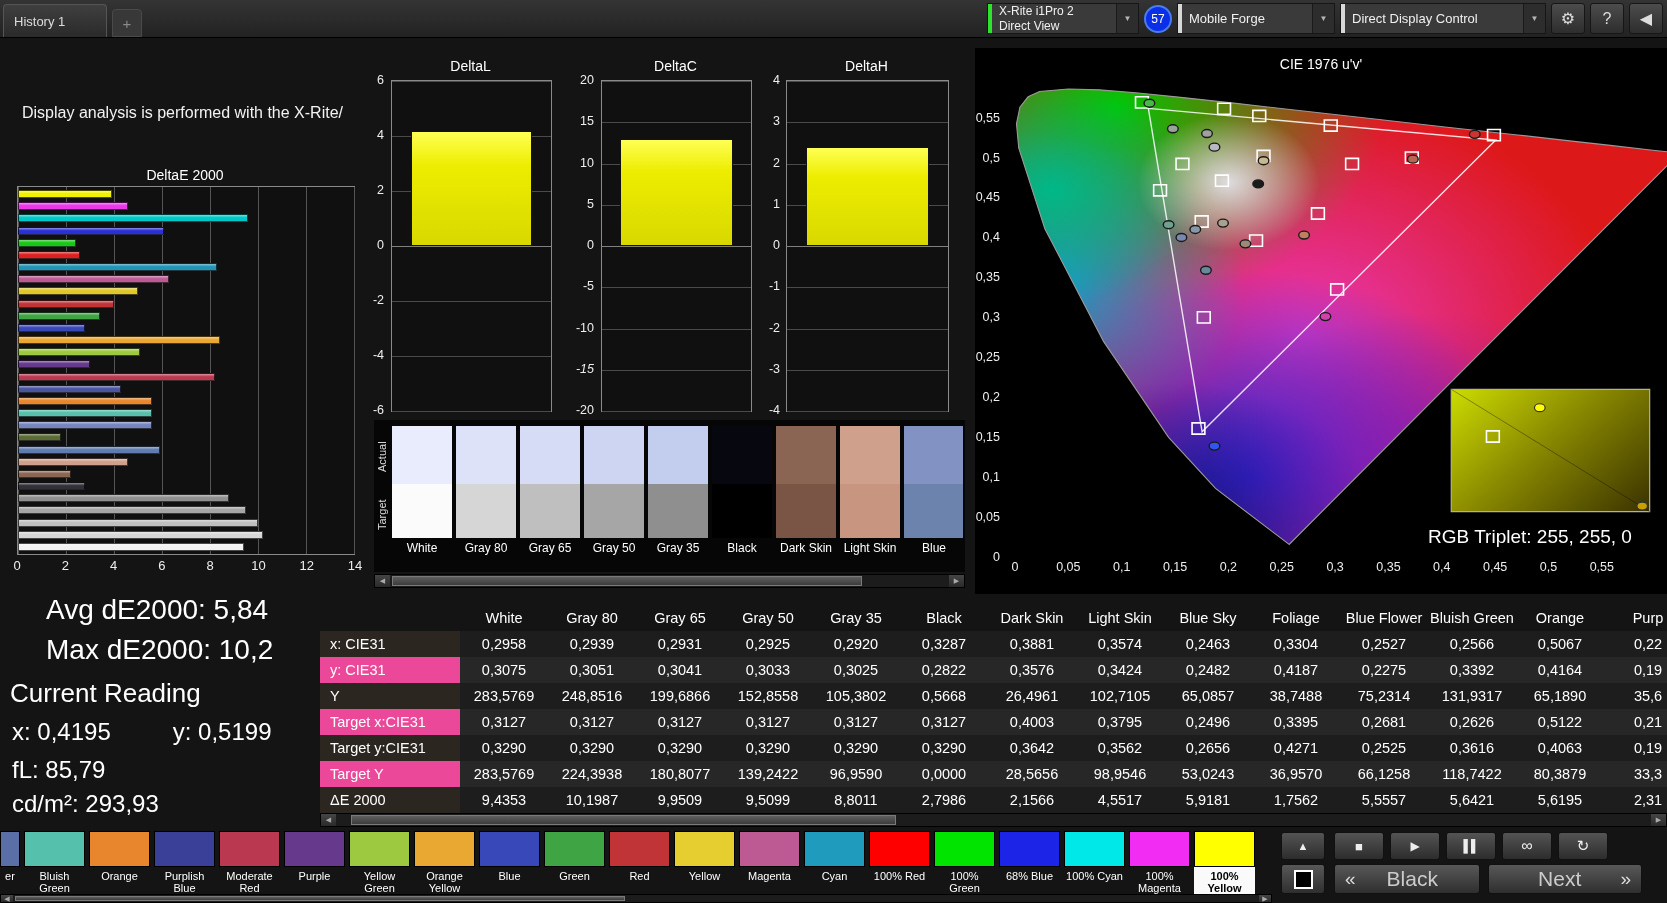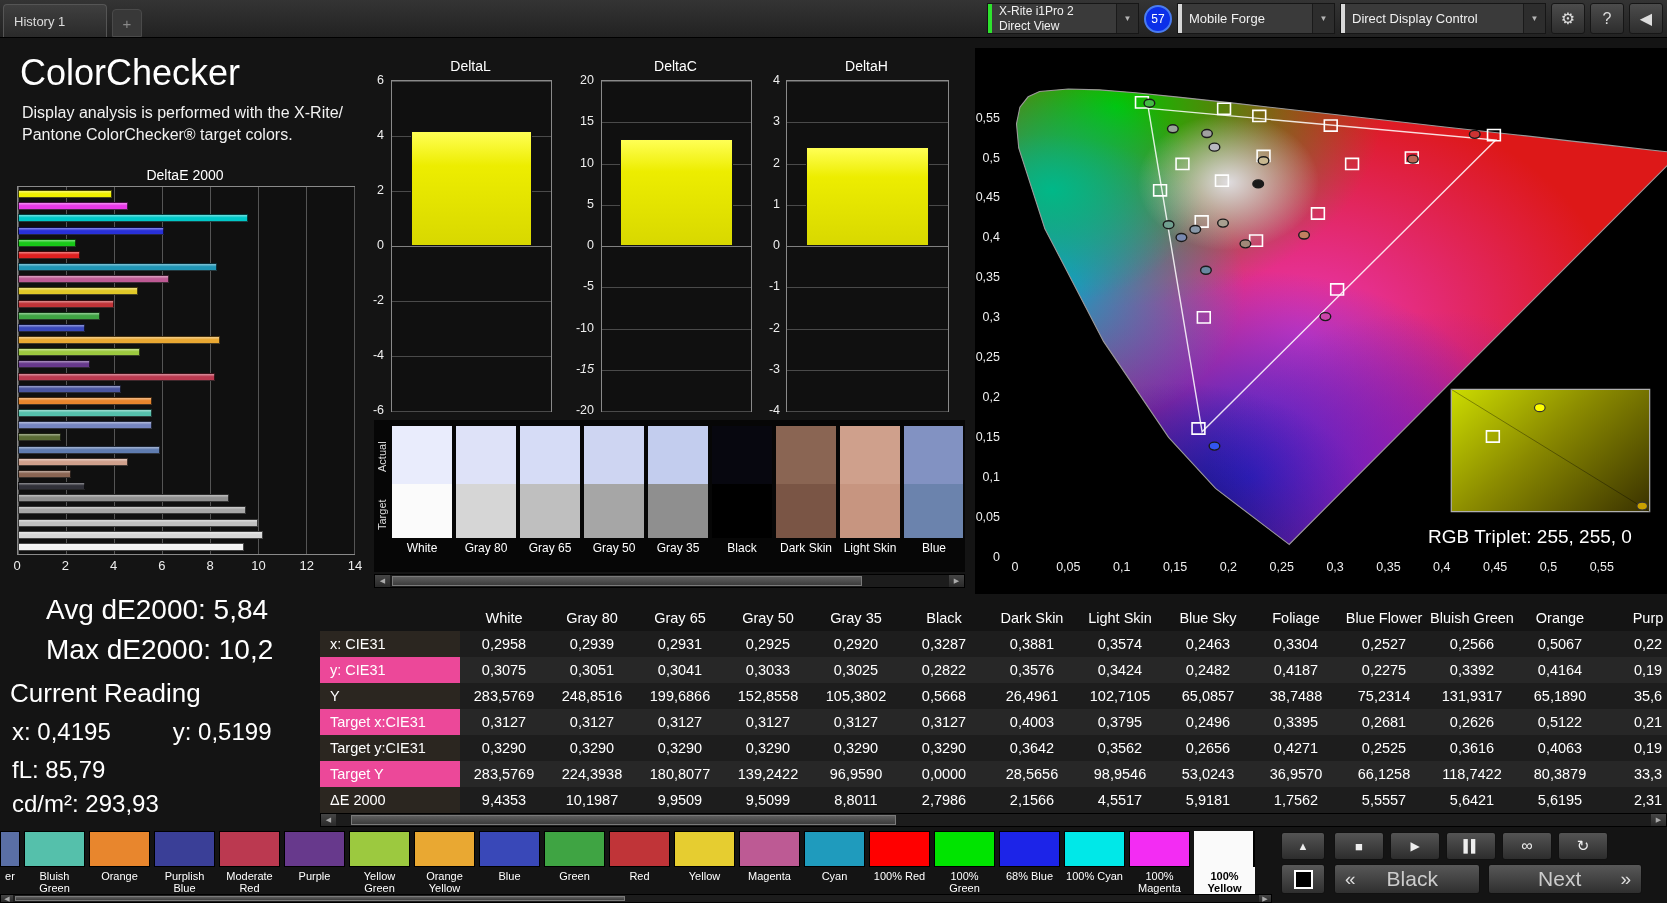--- a/index.html
+++ b/index.html
@@ -85,21 +85,21 @@
   .thead .tcell{background:#141414;}
   .odd  .tcell{background:#1d1d1d;} .odd  .tlabel{background:#2b2620;}
   .even .tcell{background:#272727;} .even .tlabel{background:#ec4899;}
 
   
   .patchbar{position:absolute;left:0;top:831px;width:1272px;height:64px;display:flex;overflow:hidden;}
   .pcell{width:61px;flex:none;margin-right:4px;display:flex;flex-direction:column;}
   .pcell.partial{width:20px;}
   .psw{height:36px;border:1px solid #000;box-sizing:border-box;}
   .plbl{font-size:11px;line-height:1.12;text-align:center;color:#fff;margin-top:3px;min-height:24px;}
-  .pcell.sel{background:#fafafa;align-items:flex-end;}
+  .pcell.sel{background:#fafafa;}
   .pcell.sel .plbl{color:#000;font-weight:bold;}
 
   
   .mbtn{position:absolute;top:832px;height:28px;background:linear-gradient(#545454,#2d2d2d);border:1px solid #111;
         border-radius:3px;color:#eee;display:flex;align-items:center;justify-content:center;box-sizing:border-box;}
   .bigbtn{position:absolute;top:864px;height:30px;background:linear-gradient(#585858,#2f2f2f);border:1px solid #111;
         border-radius:3px;color:#ccc;display:flex;align-items:center;box-sizing:border-box;padding:0 10px;font-size:21px;}
   .chev{font-size:19px;color:#ddd;}
   .blabel{flex:1;text-align:center;}
   .winicon{width:15px;height:15px;background:#000;border:2px solid #fff;display:block;}
@@ -141,24 +141,22 @@
         </div>
       <div class="tbtn">
           <span>?</span>
         </div>
       <div class="tbtn">
           <span>◀</span>
         </div>
     </div>
   </div>
 
-  <div class="page-title">ColorChecker</div>
   <div class="page-desc">
     <div>Display analysis is performed with the X-Rite/</div>
-    <div>Pantone ColorChecker® target colors.</div>
   </div>
   <div class="de-title">DeltaE 2000</div>
   <div class="de-chart">
       <div class="vgrid" style="left: 0%;"></div>
       <div class="vgrid" style="left: 14.2857%;"></div>
       <div class="vgrid" style="left: 28.5714%;"></div>
       <div class="vgrid" style="left: 42.8571%;"></div>
       <div class="vgrid" style="left: 57.1429%;"></div>
       <div class="vgrid" style="left: 71.4286%;"></div>
       <div class="vgrid" style="left: 85.7143%;"></div>
@@ -400,20 +398,21 @@
   </div>
   <div class="sb" style="left:374px;top:574px;width:591px;height:14px">
     <div class="sb-btn">◀</div>
     <div class="sb-track">
         <div class="sb-thumb" style="left:2px;width:470px"></div>
       </div>
     <div class="sb-btn">▶</div>
   </div>
 
   <div class="cie-panel"></div>
+  <div class="cie-title">CIE 1976 u'v'</div>
   <svg id="cieSvg" viewBox="0 -8 630 588" preserveAspectRatio="none">
     <defs>
       <clipPath id="hshoe">
           <path d="M257,563 L188,493 L144,429 L83,309 L28,168 L3.5,67 L1.4,36.8 L4.6,16 L12.3,3 L23,-3.7 L50,-6.8 L79,-5.7 L113,-2.1 L153,3.4 L203,10.6 L262,19.6 L331,29.9 L403,40.7 L469,50.4 L520,58.1 L556,63.5 L600,70.1 L623,73.5 Z"></path>
         </clipPath>
       <radialGradient id="gMag" gradientUnits="userSpaceOnUse" cx="270" cy="300" r="300">
           <stop offset="0" stop-color="#e838b8"></stop>
           <stop offset="1" stop-color="#e838b8" stop-opacity="0"></stop>
         </radialGradient>
       <radialGradient id="gBlu" gradientUnits="userSpaceOnUse" cx="220" cy="480" r="260">

